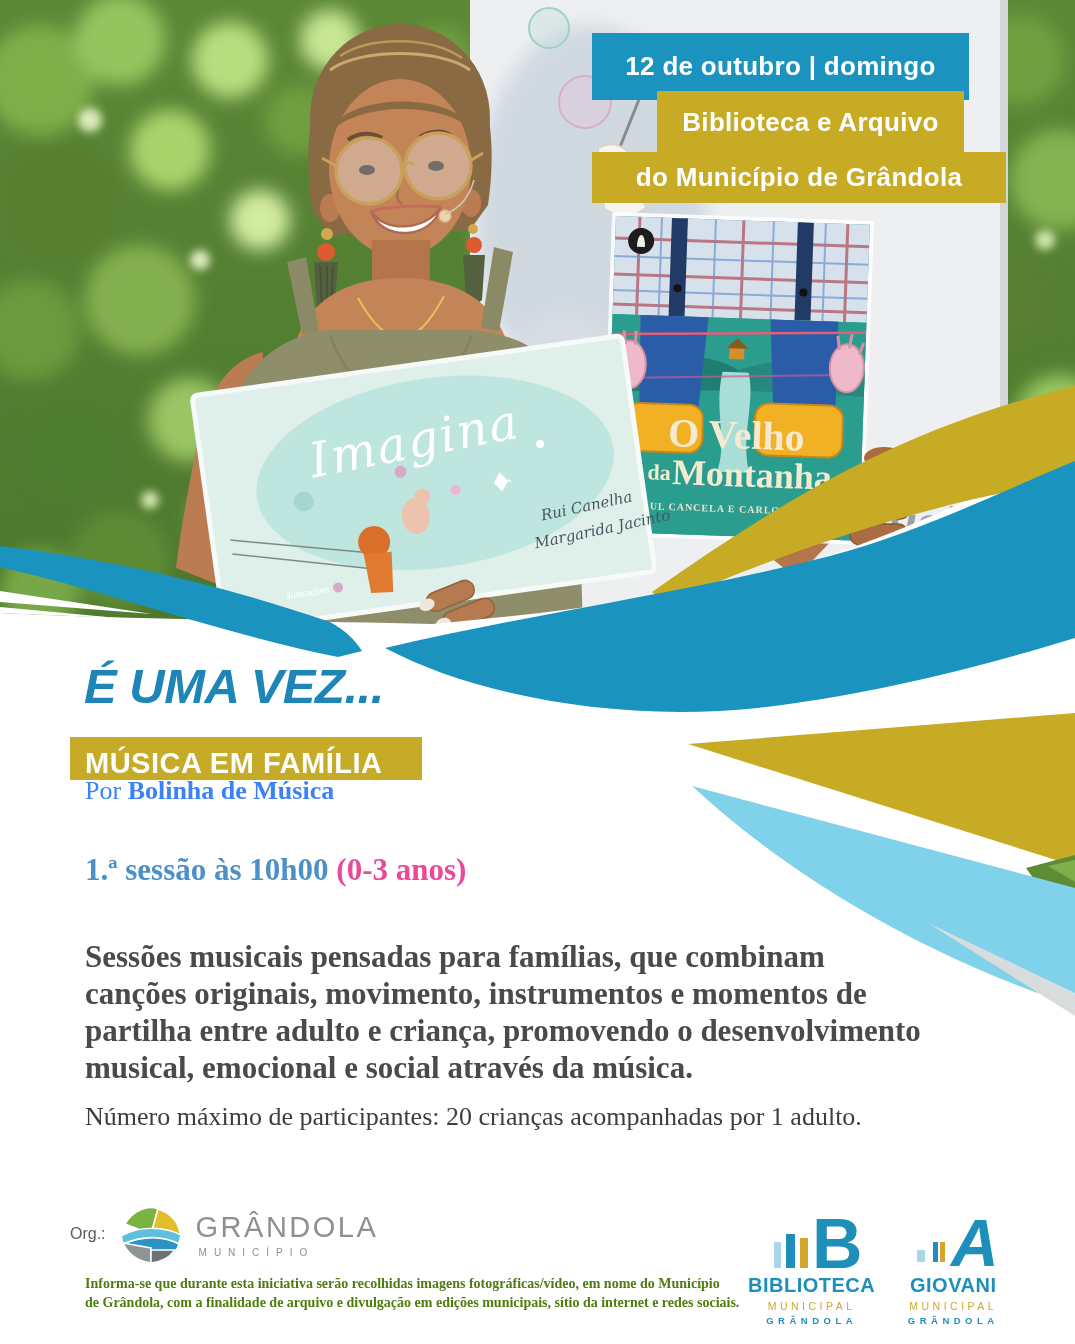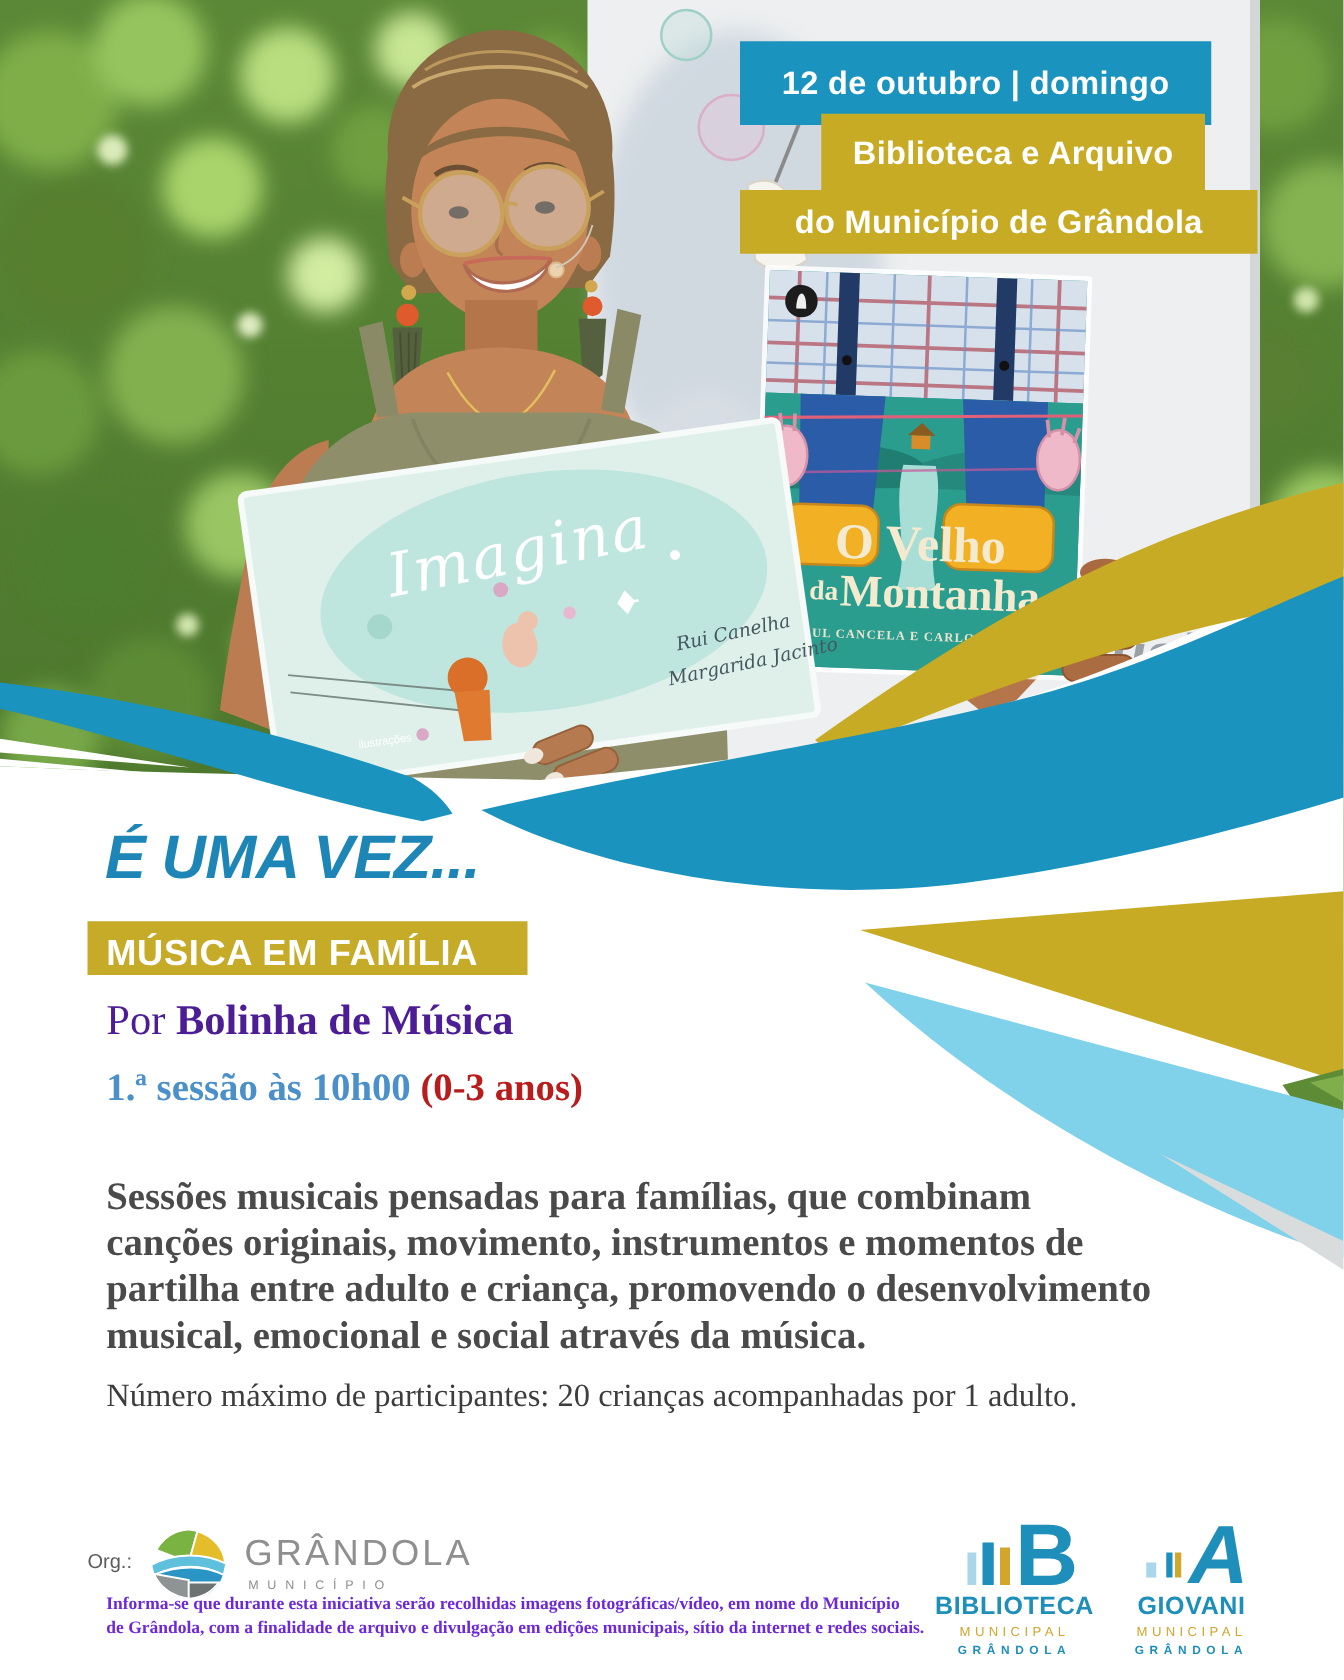--- a/index.html
+++ b/index.html
@@ -14,42 +14,42 @@
   .badge-date{left:592px;top:33px;width:377px;height:67px;background:#1a93be;}
   .badge-venue1{left:657px;top:91px;width:307px;height:62px;background:#c8ab24;}
   .badge-venue2{left:592px;top:152px;width:414px;height:51px;background:#c8ab24;}
 
   
   .title{position:absolute;left:84px;top:658px;font-size:49px;font-weight:800;font-style:italic;
          color:#1d86b6;letter-spacing:-0.5px;}
   .subtitle-box{position:absolute;left:70px;top:737px;width:352px;height:43px;background:#c6ab28;
          display:flex;align-items:flex-end;padding-left:15px;box-sizing:border-box;}
   .subtitle-box span{color:#fff;font-weight:700;font-size:29px;letter-spacing:.5px;}
-  .byline{position:absolute;left:85px;top:798px;font-family:"Liberation Serif",serif;
-          font-size:34px;color:#4c1d95;}
+  .byline{position:absolute;left:85px;top:776px;font-family:"Liberation Serif",serif;
+          font-size:26px;color:#3b82f6;}
   .byline .b{font-weight:700;}
   .sessions{position:absolute;left:85px;top:851px;font-family:"Liberation Serif",serif;
             font-size:31px;font-weight:700;line-height:37px;}
   .sessions .s1{color:#4b90c8;}
   .sessions .s2{color:#d3ae2a;}
-  .sessions .age{color:#b91c1c;}
+  .sessions .age{color:#ec4899;}
   .description{position:absolute;left:85px;top:938px;width:940px;font-family:"Liberation Serif",serif;
                font-size:31px;font-weight:700;color:#4a4a4a;line-height:37px;}
   .inscriptions{position:absolute;left:85px;top:1100px;width:940px;font-family:"Liberation Serif",serif;
                 font-size:26px;color:#3d3d3d;line-height:34px;}
   .inscriptions .b{font-weight:700;}
 
   
-  .org-row{position:absolute;left:70px;top:1203px;display:flex;align-items:center;margin-top:16px;}
+  .org-row{position:absolute;left:70px;top:1203px;display:flex;align-items:center;}
   .org-label{font-size:16px;color:#5c5c5c;margin-right:12px;}
   .muni-words{display:flex;flex-direction:column;margin-left:12px;}
   .muni-name{font-size:29px;color:#8f8f8f;letter-spacing:2.5px;}
   .muni-sub{font-size:10px;color:#8f8f8f;letter-spacing:7px;margin-top:3px;padding-left:3px;}
   .disclaimer{position:absolute;left:85px;top:1274px;font-family:"Liberation Serif",serif;
-              font-size:14px;font-weight:700;color:#6d28d9;line-height:19px;white-space:nowrap;}
+              font-size:14px;font-weight:700;color:#4d7c0f;line-height:19px;white-space:nowrap;}
   .logos{position:absolute;left:748px;top:1200px;display:flex;gap:28px;}
   .logo-col{display:flex;flex-direction:column;align-items:center;}
   .logo-name{font-size:20px;font-weight:800;color:#1e8fba;letter-spacing:.5px;margin-top:2px;}
   .logo-level{font-size:10.5px;font-weight:400;color:#d1a62c;letter-spacing:3.5px;margin-top:3px;}
   .logo-city{font-size:9.5px;font-weight:700;color:#1e8fba;letter-spacing:4.5px;margin-top:3px;}
 </style>
 </head>
 <body>
 
 <div class="poster">

